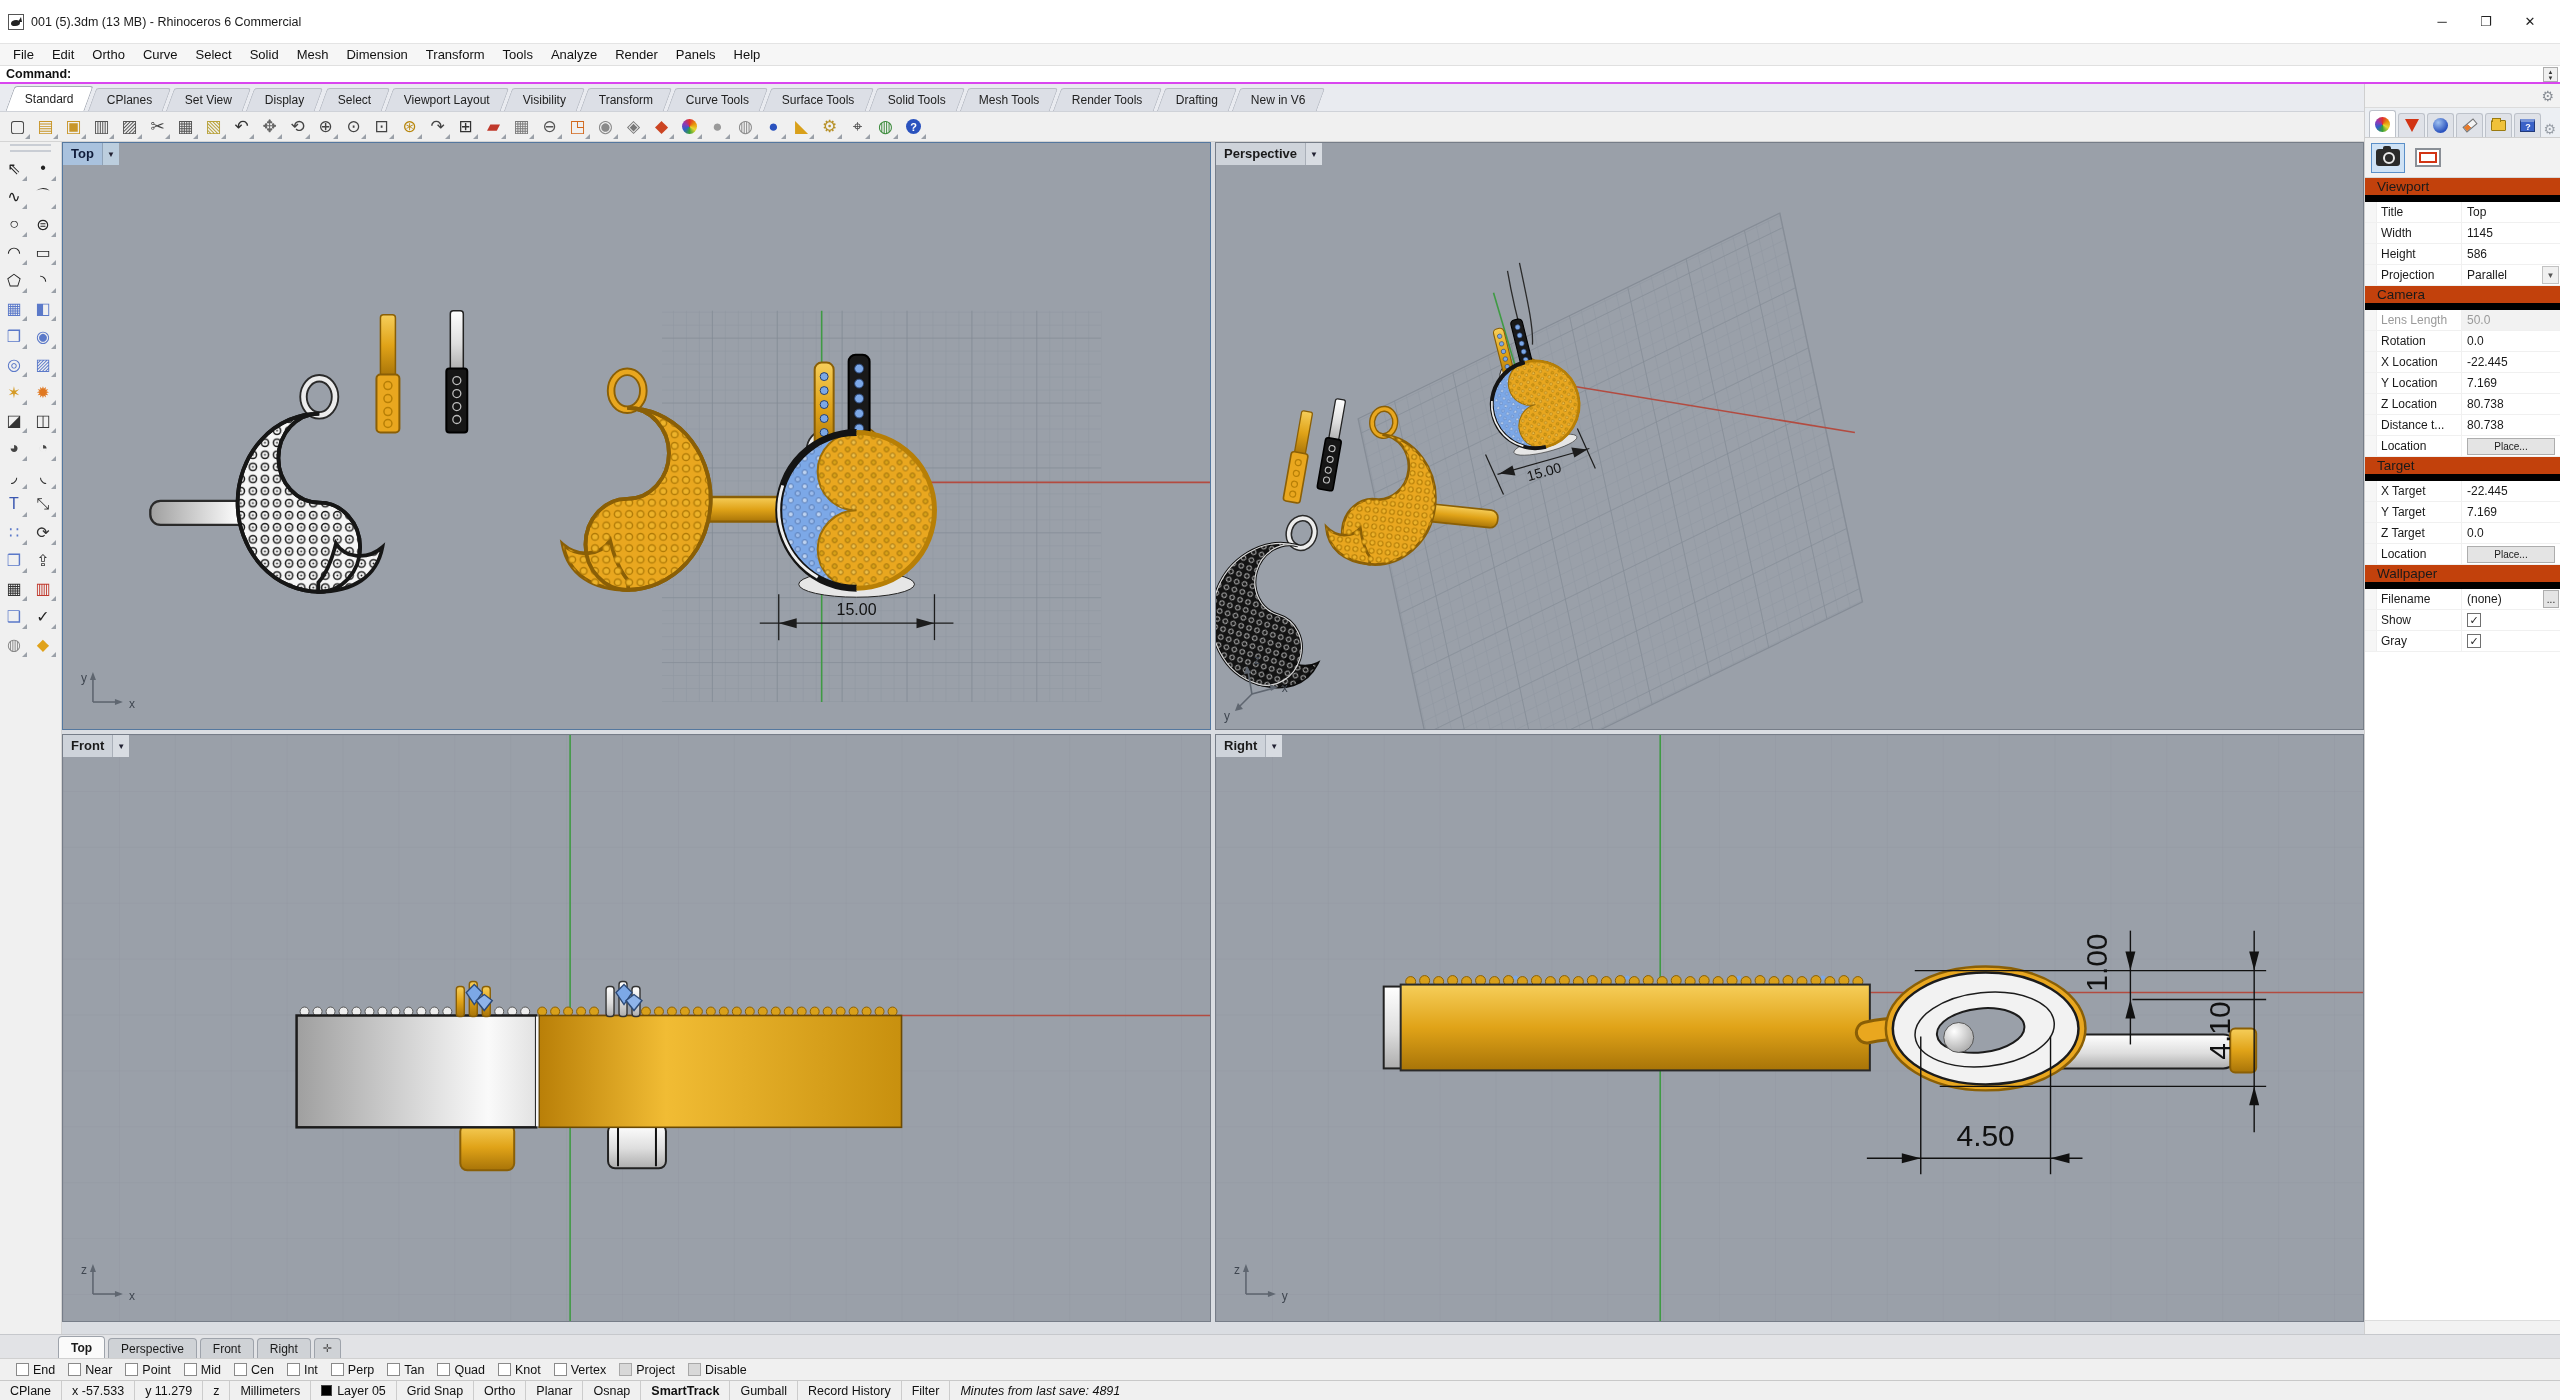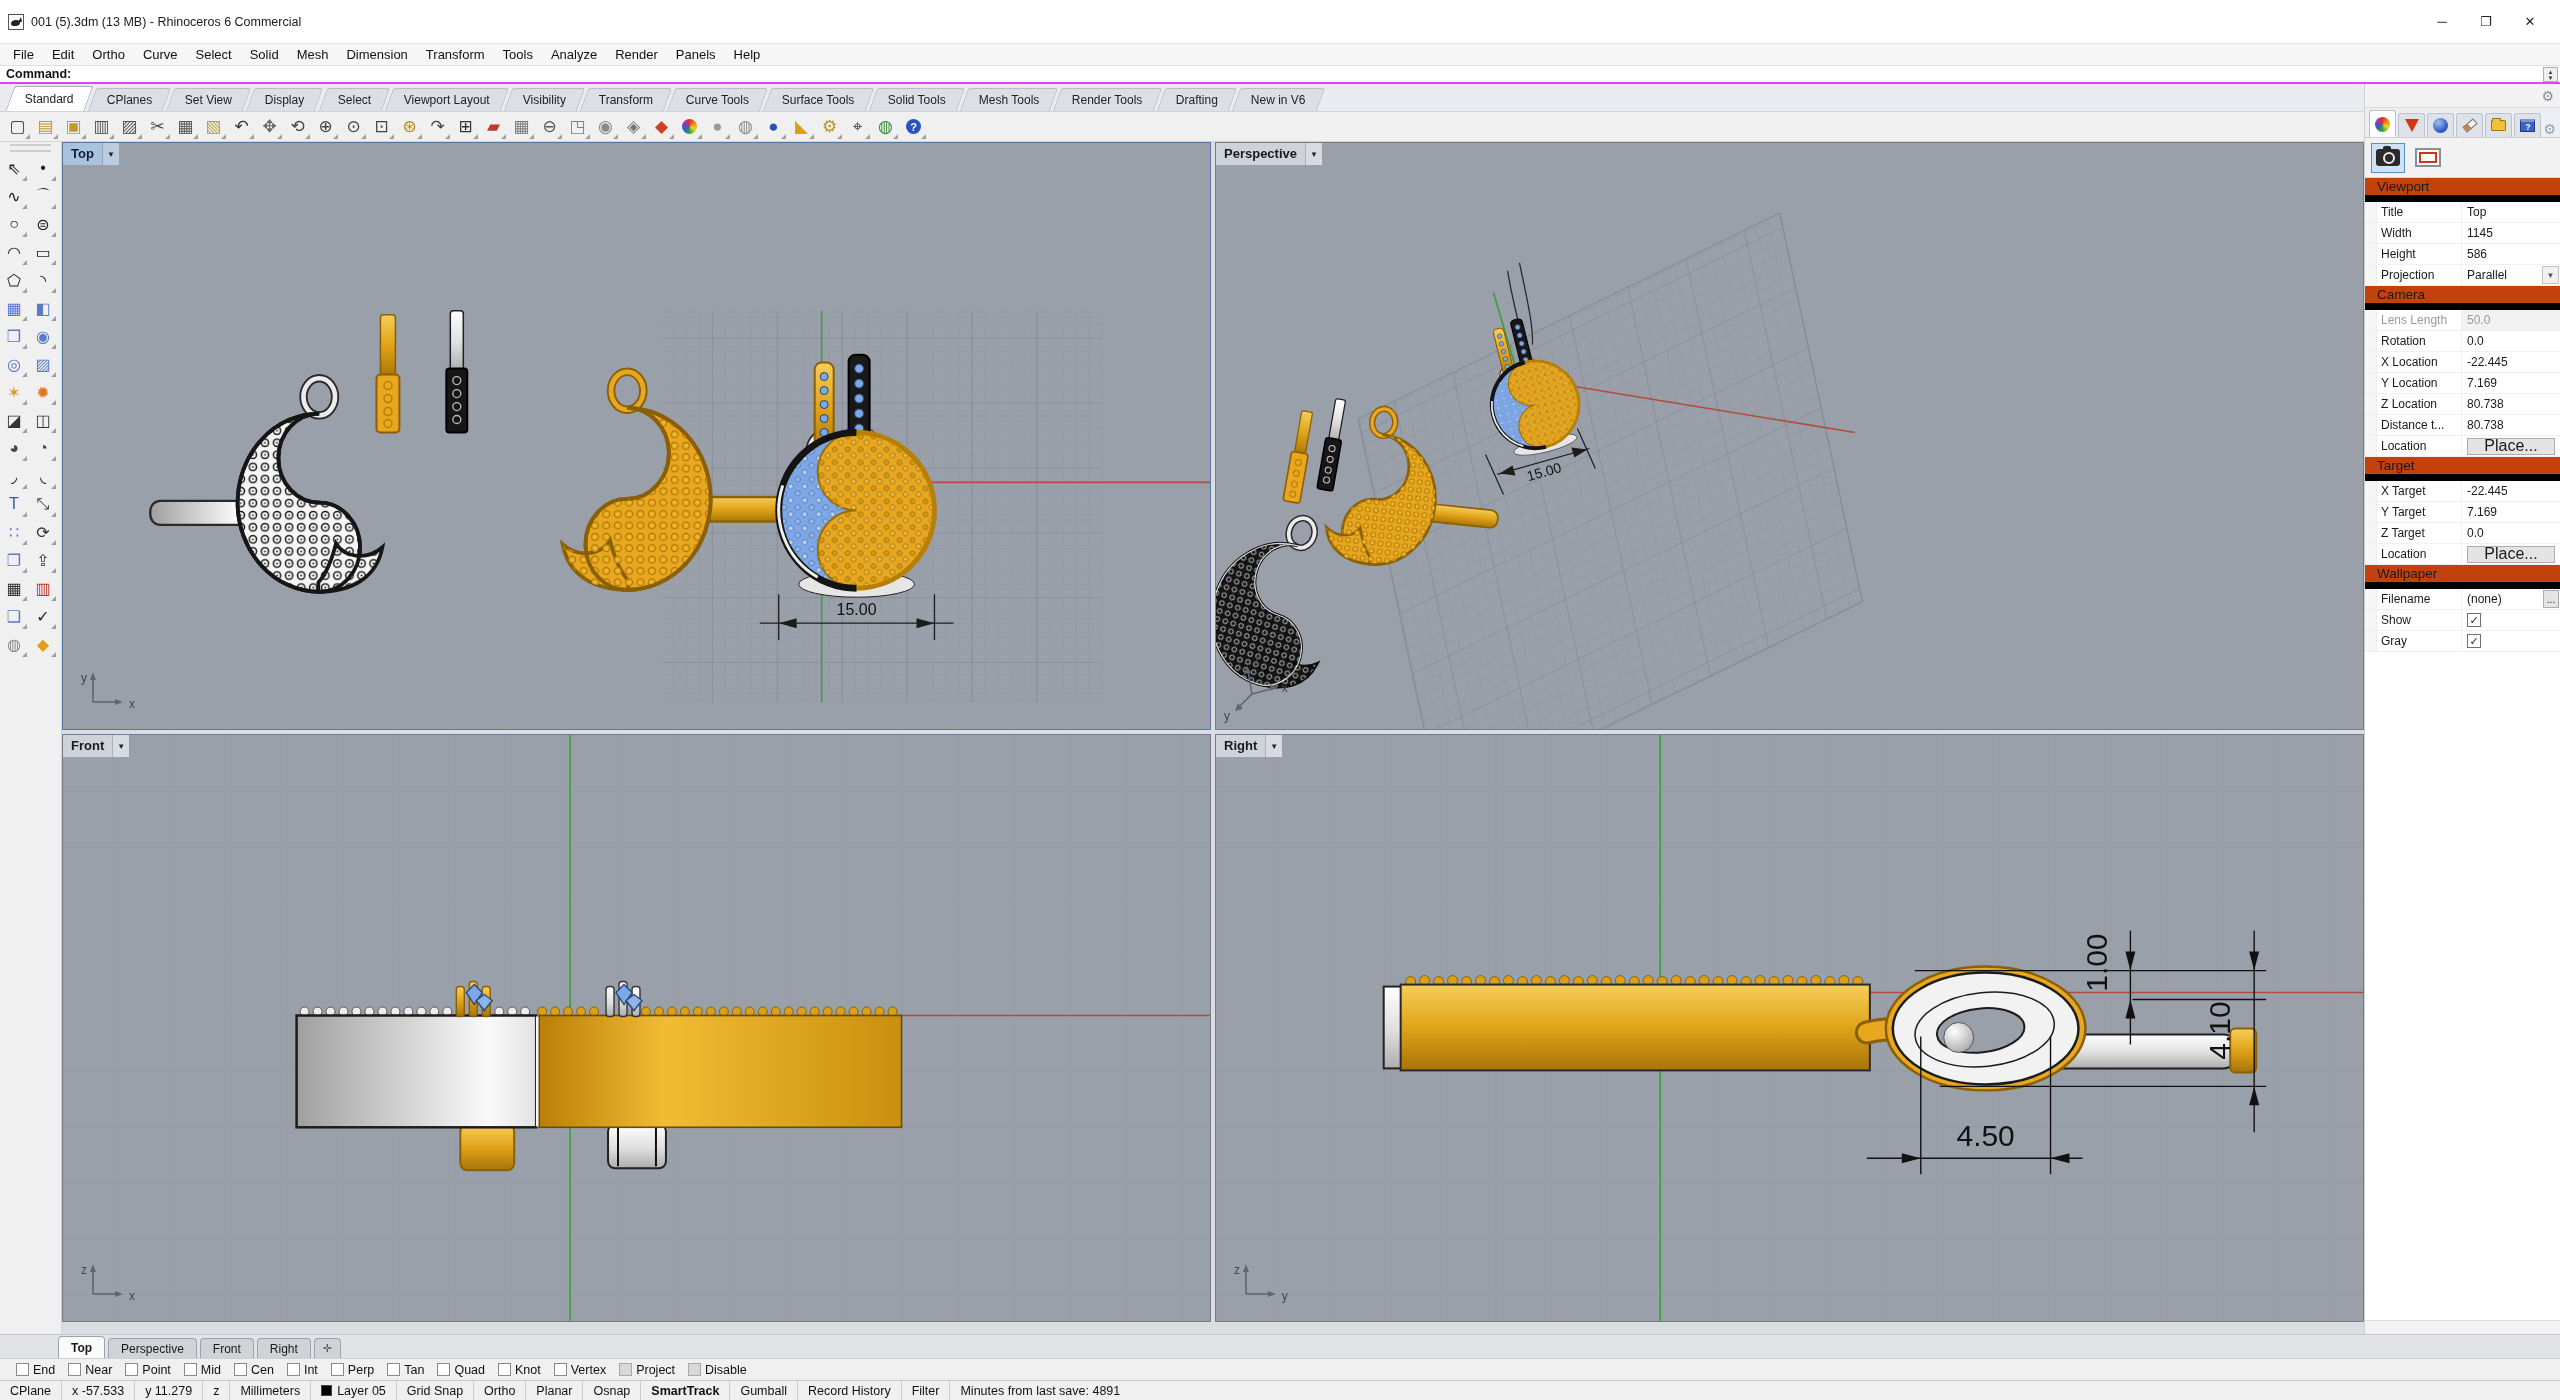--- a/index.html
+++ b/index.html
@@ -85,39 +85,39 @@
   .mini-vpbtn::after{content:"";position:absolute;inset:2px;border:2px solid #d23414;}
   .pgrid{flex:1;background:#fff;overflow:hidden;font-size:12px;color:#1a1a1a;}
   .phead{height:24px;display:flex;align-items:center;padding:0 12px;font-size:13.5px;background:#c2410c;border-bottom:7px solid #000000;}
   .prow{height:21px;display:flex;border-bottom:1px solid #f0f0f0;background:#fff;align-items:stretch;}
   .pgutter{width:12px;background:#f6f6f6;border-right:1px solid #eee;}
   .plabel{width:84px;padding:3px 4px;white-space:nowrap;overflow:hidden;}
   .pvalue{flex:1;padding:3px 5px;border-left:1px solid #f0f0f0;display:flex;align-items:center;position:relative;}
   .prow.disabled .plabel,.prow.disabled .pvalue{color:#9a9a9a;}
   .prow.disabled .pvalue{background:#f2f2f2;}
   .pdrop{position:absolute;right:1px;top:1px;bottom:1px;width:17px;background:#f0f0f0;border:1px solid #c2c2c2;display:flex;align-items:center;justify-content:center;font-size:8px;color:#555;}
-  .pbtn{flex:1;height:17px;background:#e4e4e4;border:1px solid #adadad;font-size:16px;display:flex;align-items:center;justify-content:center;}
+  .pbtn{flex:1;height:17px;background:#e4e4e4;border:1px solid #adadad;font-size:10px;display:flex;align-items:center;justify-content:center;}
   .pdots{position:absolute;right:1px;top:1px;bottom:1px;width:16px;background:#e4e4e4;border:1px solid #adadad;display:flex;align-items:center;justify-content:center;font-size:10px;}
   .pcheck{width:14px;height:14px;border:1px solid #707070;background:#fff;display:flex;align-items:center;justify-content:center;font-size:11px;color:#222;}
   .rp-bottom{height:14px;background:#f2f2f2;border-top:1px solid #ddd;}
 
   
   .vtabs{height:24px;background:#e2e3e6;display:flex;align-items:flex-end;padding-left:58px;border-top:1px solid #c6c8cc;}
   .vtab{height:20px;padding:0 12px;display:flex;align-items:center;font-size:12px;background:#cfd2d6;border:1px solid #9ea3ab;border-bottom:none;border-radius:4px 4px 0 0;margin-right:3px;color:#1a1a1a;}
   .vtab.active{background:#fafafa;height:22px;font-weight:bold;}
   .vtab.plus{font-size:11px;color:#555;padding:0 8px;}
   .osnapbar{height:22px;background:#f0f0f0;display:flex;align-items:center;padding-left:16px;border-top:1px solid #d0d0d0;font-size:12.5px;}
   .oschk{display:flex;align-items:center;margin-right:13px;}
   .oschk .box{width:13px;height:13px;border:1px solid #8a8a8a;background:#fff;margin-right:4px;}
   .oschk.disabled .box{background:#d8d8d8;border-color:#a8a8a8;}
   .oschk .lb{color:#111;}
   .statusbar{height:20px;background:#f0f0f0;border-top:1px solid #c9c9c9;display:flex;align-items:stretch;font-size:12.5px;color:#111;}
   .stcell{display:flex;align-items:center;justify-content:center;padding:0 10px;border-right:1px solid #cccccc;white-space:nowrap;}
   .stcell.bold{font-weight:bold;}
-  .stcell.grow{flex:1;justify-content:flex-start;border-right:none;}
+  .stcell.grow{flex:1;justify-content:flex-start;border-right:none;font-style:italic;}
   .swatch{width:11px;height:11px;background:#000;border:1px solid #444;margin-right:5px;}
 </style>
 </head>
 <body>
 
 <div id="app">
 
   <div class="titlebar">
     <div class="appicon"></div>
     <div class="wtitle">001 (5).3dm (13 MB) - Rhinoceros 6 Commercial</div>

